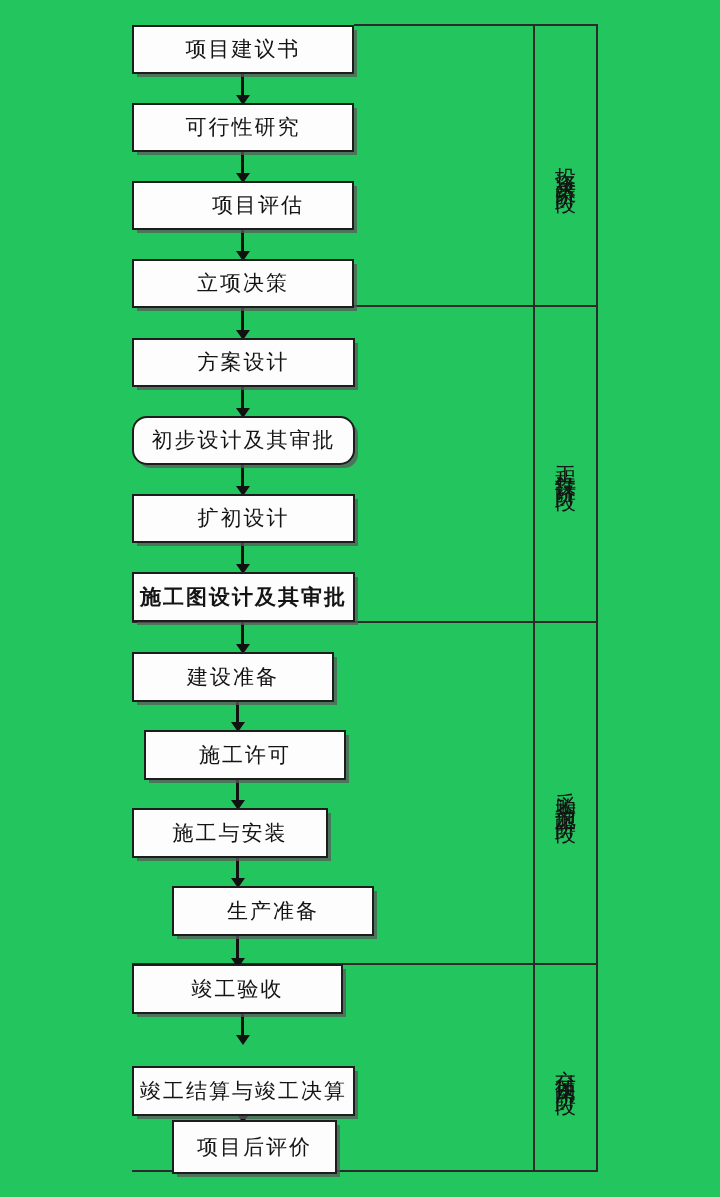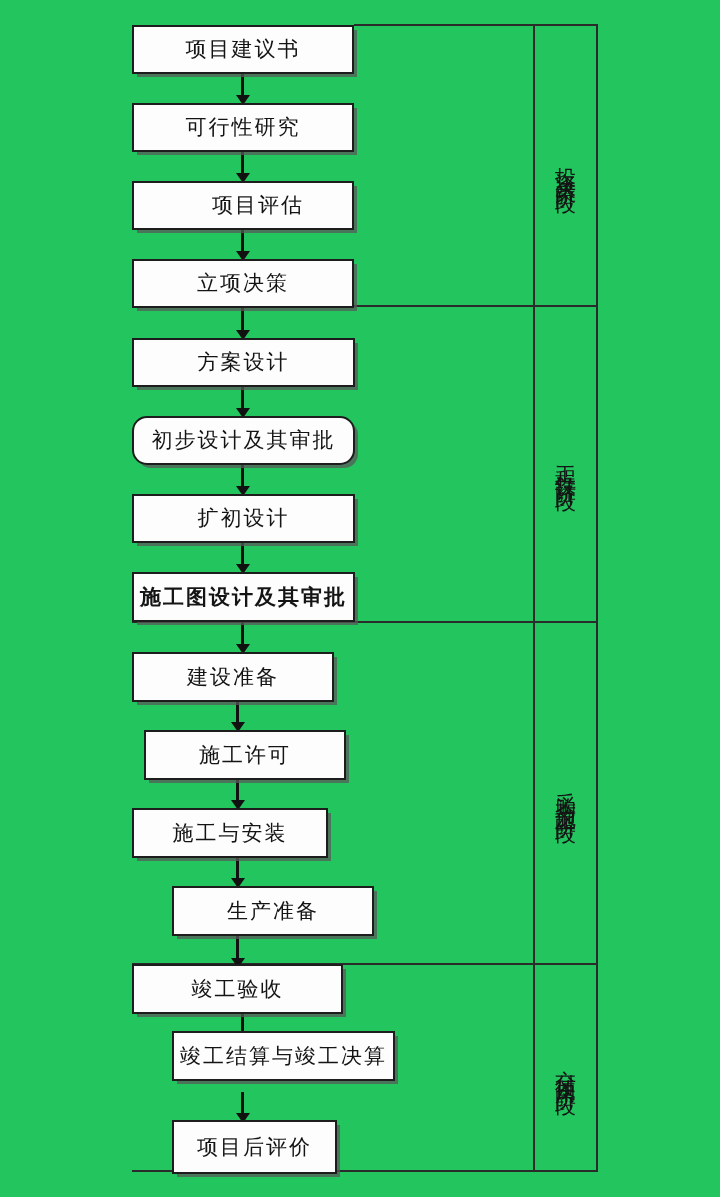--- a/index.html
+++ b/index.html
@@ -159,20 +159,20 @@
   <div class="node" style="left:132px; top:808px; width:196px; height:50px;">
     <span class="node-label">施工与安装</span>
   </div>
   <div class="node" style="left:132px; top:886px; width:202px; height:50px;margin-left:40px;">
     <span class="node-label">生产准备</span>
   </div>
 
   <div class="node" style="left:132px; top:964px; width:211px; height:50px;">
     <span class="node-label">竣工验收</span>
   </div>
-  <div class="node" style="left:132px; top:1031px; width:223px; height:50px;margin-left:40px;">
+  <div class="node" style="left:132px; top:1066px; width:223px; height:50px;">
     <span class="node-label">竣工结算与竣工决算</span>
   </div>
   <div class="node" style="left:172px; top:1120px; width:165px; height:54px;">
     <span class="node-label">项目后评价</span>
   </div>
 
 </div>
 
 </body></html>

